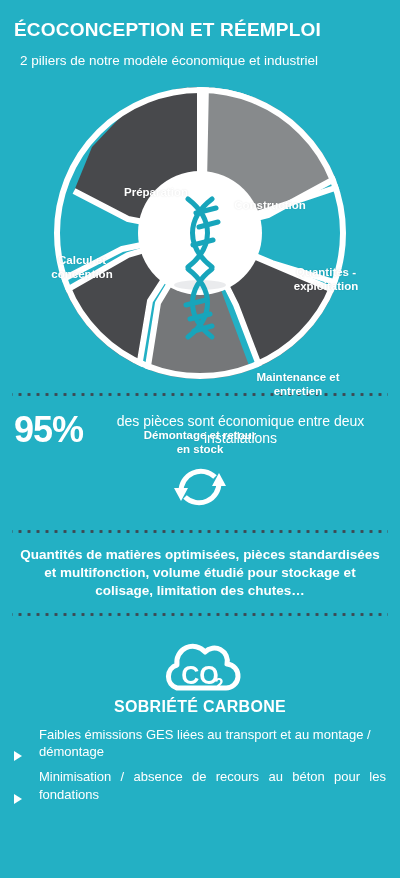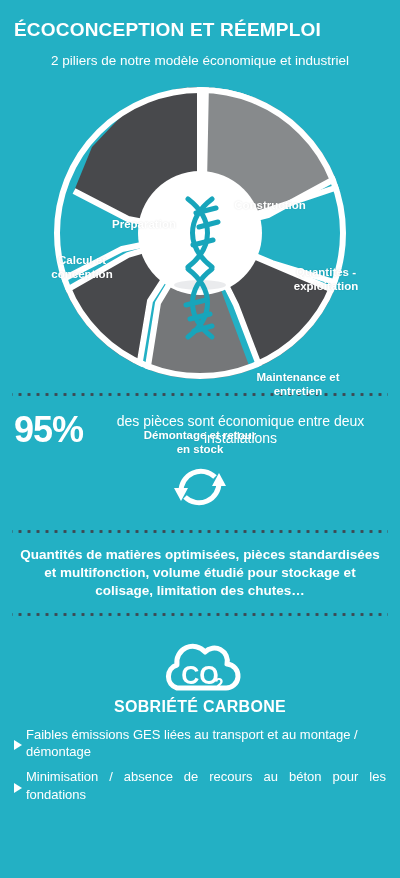--- a/index.html
+++ b/index.html
@@ -16,21 +16,21 @@
   
   .title{
     font-size:19px;
     font-weight:bold;
     letter-spacing:.2px;
     padding:20px 0 0 14px;
     line-height:1.1;
   }
   .subtitle{
     font-size:13.5px;
-    text-align:center;
+    text-align:left;
     padding:12px 20px 0 20px;
     line-height:1.2;
     font-weight:normal;
   }
 
   
   .cycle-wrap{
     width:400px;
     height:320px;
     position:relative;
@@ -101,22 +101,22 @@
   .carbon-title{
     text-align:center;
     font-size:16px;
     font-weight:bold;
     letter-spacing:.3px;
     padding-bottom:10px;
   }
   .bullets{padding:0 14px;}
   .bullet{
     display:flex;
-    align-items:center;
-    gap:4px;
+    align-items:flex-end;
+    gap:17px;
     font-size:13px;
     line-height:1.38;
     padding-bottom:7px;
   }
   .bullet .marker{
     flex:0 0 auto;
     margin-top:3px;
     width:0;height:0;
     border-top:5px solid transparent;
     border-bottom:5px solid transparent;
@@ -184,21 +184,21 @@
         <path d="M212,196 C186,216 186,244 212,264"></path>
         <path d="M196,140 L216,135"></path>
         <path d="M199,154 L218,149"></path>
         <path d="M193,172 L213,167"></path>
         <path d="M186,232 L206,227"></path>
         <path d="M190,246 L210,241"></path>
         <path d="M194,258 L212,253"></path>
       </g>
     </svg>
 
-    <div class="seg-label" style="left:96px; top:113px; width:96px;margin-top:32px;">Préparation</div>
+    <div class="seg-label" style="left:108px; top:113px; width:96px;">Préparation</div>
     <div class="seg-label" style="left:218px; top:126px; width:104px;">Construction</div>
     <div class="seg-label" style="left:284px; top:193px; width:84px;">Quantités - exploitation</div>
     <div class="seg-label" style="left:250px; top:298px; width:96px;">Maintenance et entretien</div>
     <div class="seg-label" style="left:142px; top:356px; width:116px;">Démontage et retour en stock</div>
     <div class="seg-label" style="left:34px; top:181px; width:96px;">Calcul et conception</div>
   </div>
 
   <div class="dots"></div>
 
   <div class="stat-row">

